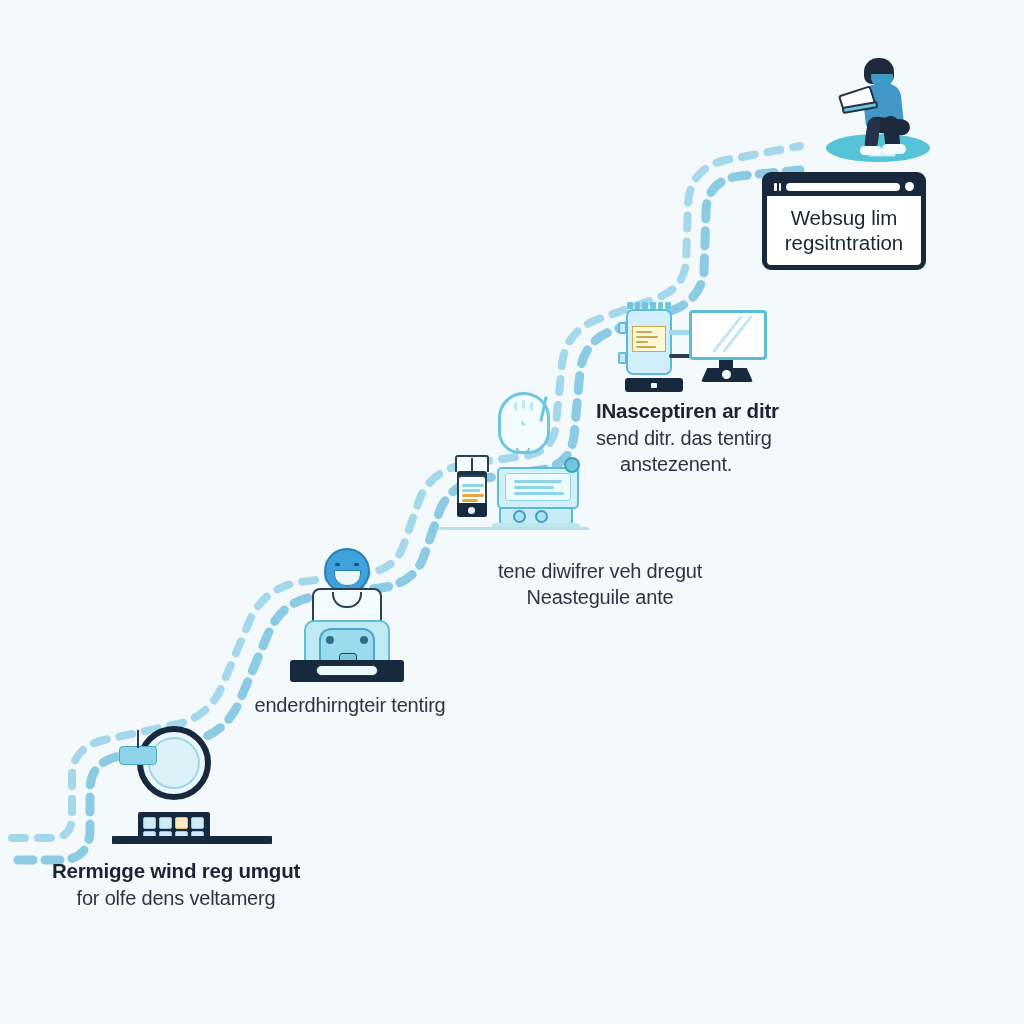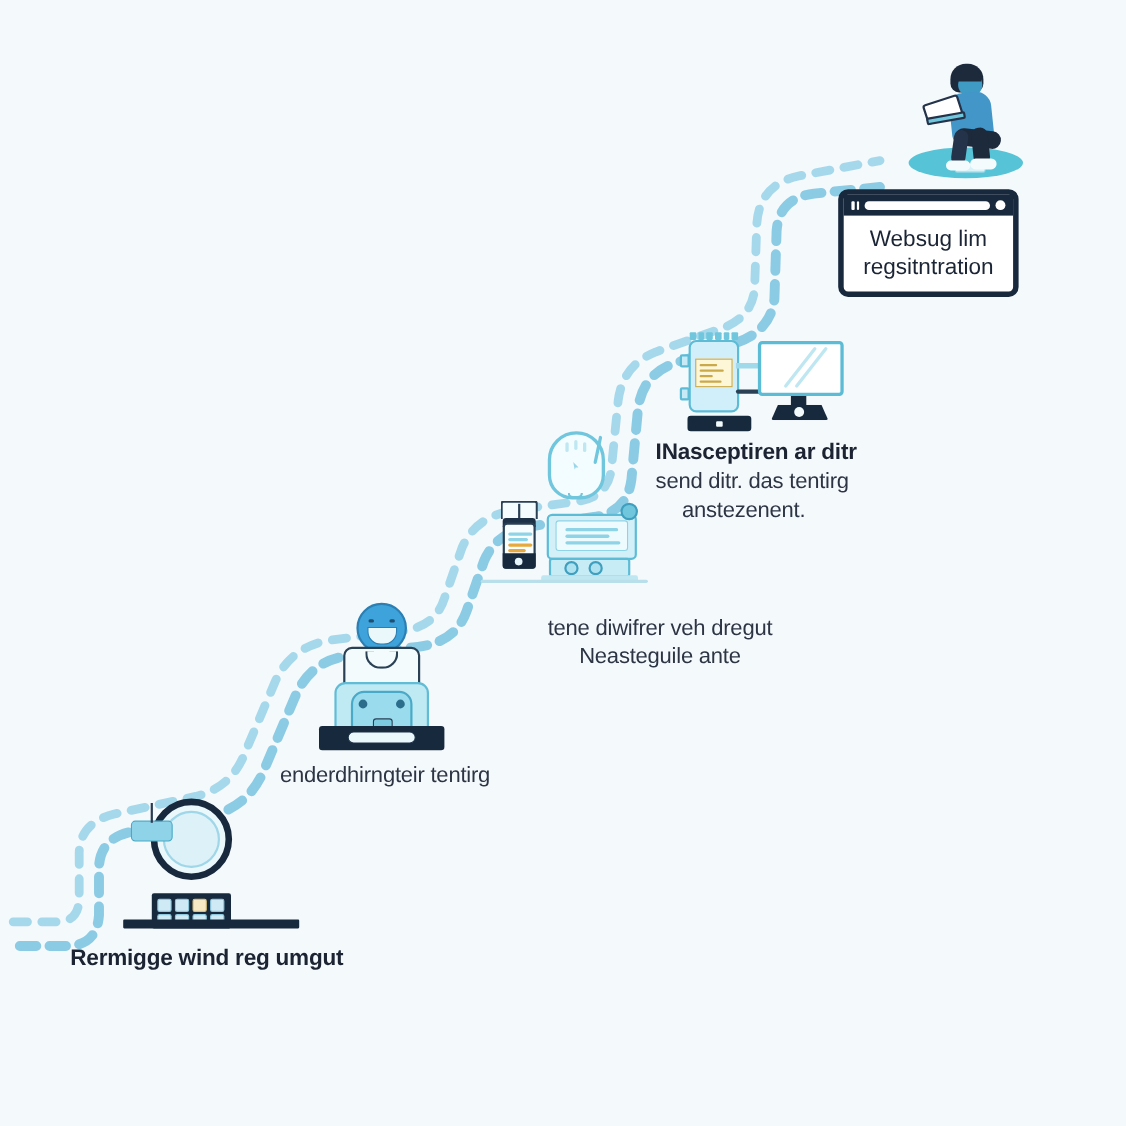--- a/index.html
+++ b/index.html
@@ -401,22 +401,23 @@
     <div class="bldg-win" style="left:47px; top:91px;"></div>
     <div class="bldg-win" style="left:63px; top:91px; background:#f6e9c4; border-color:#d9c07a;"></div>
     <div class="bldg-win" style="left:79px; top:91px;"></div>
     <div class="bldg-win" style="left:31px; top:105px;"></div>
     <div class="bldg-win" style="left:47px; top:105px;"></div>
     <div class="bldg-win" style="left:63px; top:105px;"></div>
     <div class="bldg-win" style="left:79px; top:105px;"></div>
     <div class="bldg-base"></div>
   </div>
 
-  <div class="caption cap-center" style="left:0px; top:858px; width:352px;padding-left:12px;">
+  <div class="caption cap-center" style="left:0px; top:858px; width:352px;">
     <span class="ttl">Rermigge wind reg umgut</span>
+    <span class="sub">for olfe dens veltamerg</span>
   </div>
 
   <div id="step2">
     <div class="lw-head"></div>
     <div class="lw-eye" style="left:53px;"></div>
     <div class="lw-eye" style="left:72px;"></div>
     <div class="lw-mask"></div>
     <div class="lw-coat"></div>
     <div class="lw-collar"></div>
     <div class="lw-apron"></div>

